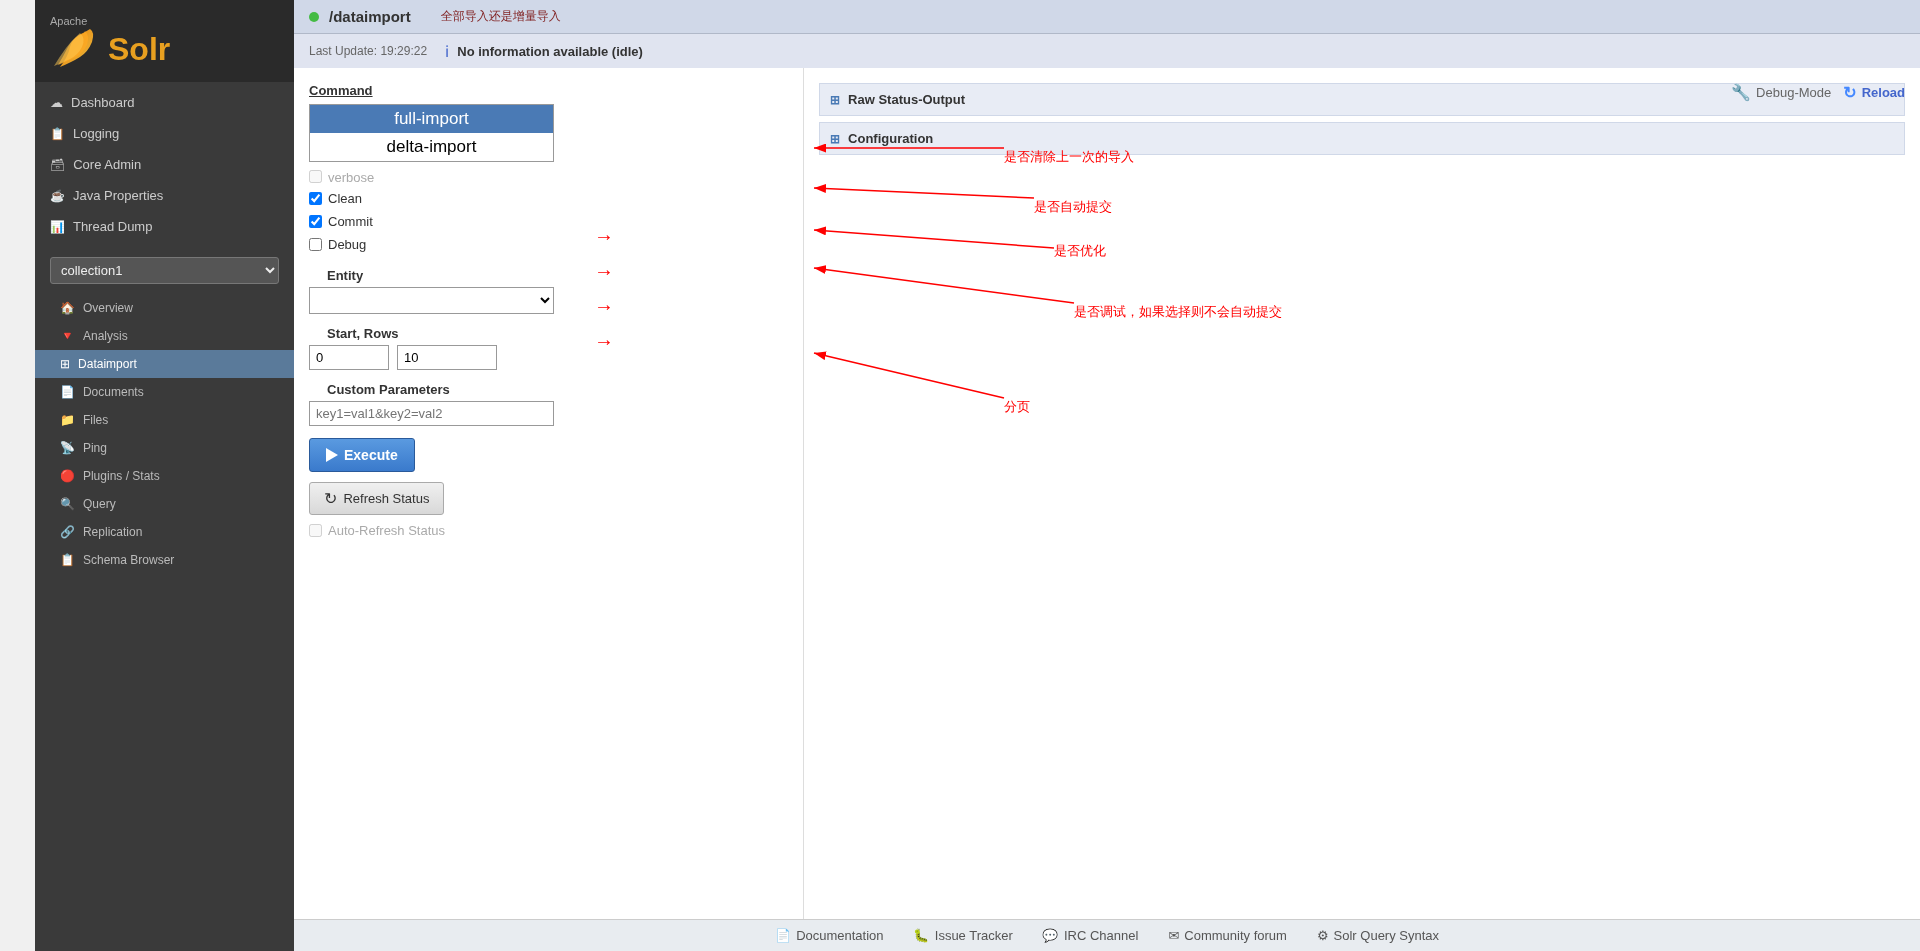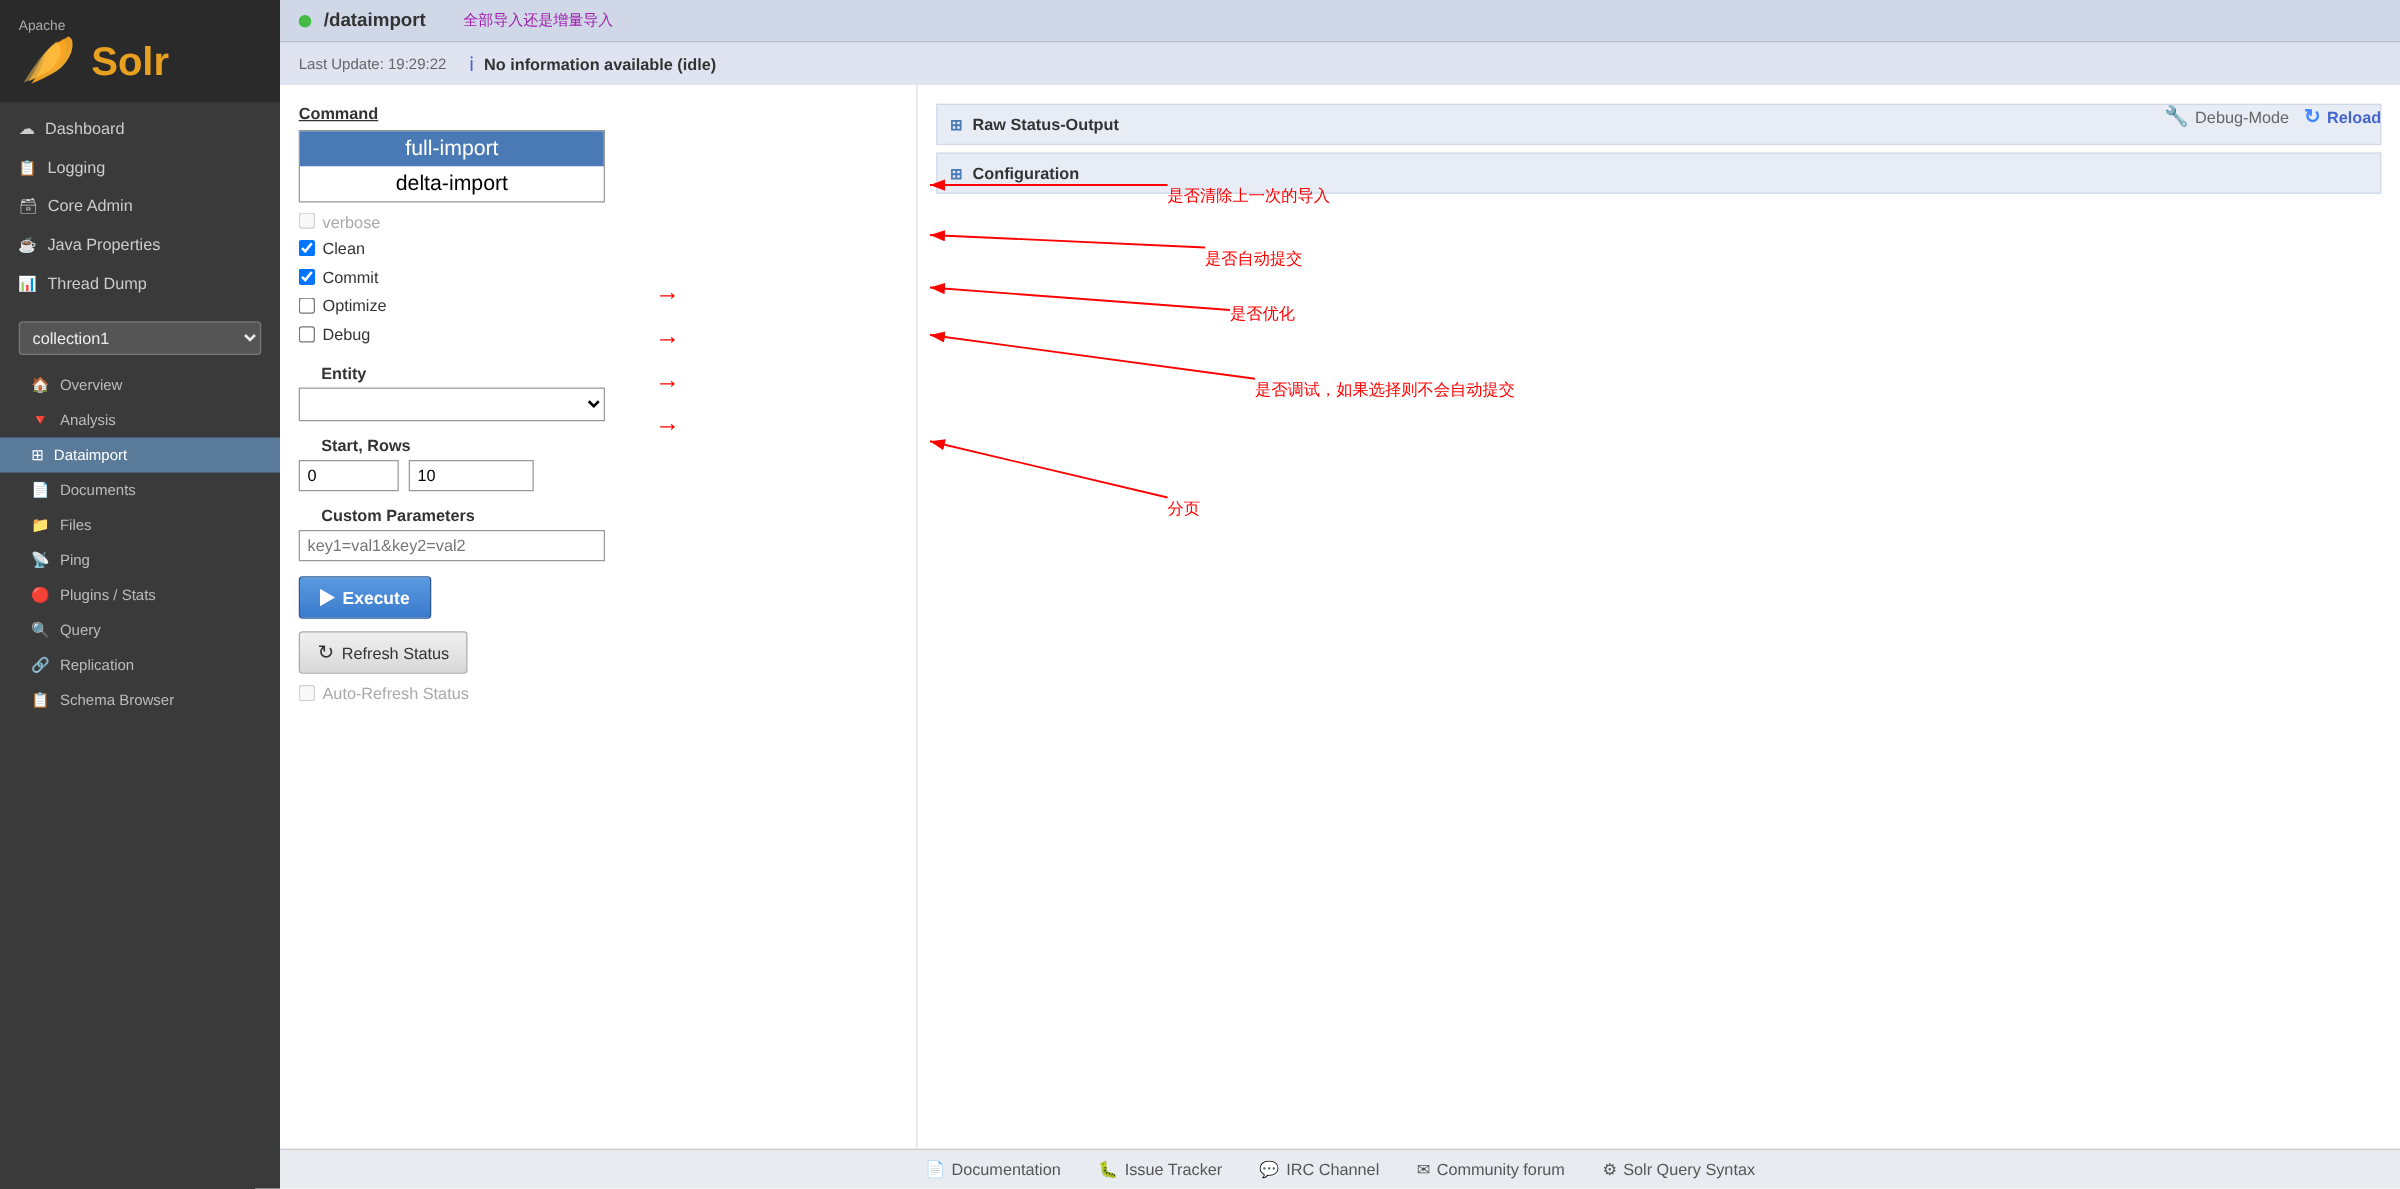--- a/index.html
+++ b/index.html
@@ -3,21 +3,21 @@
   <meta charset="utf-8">
   <style>
     * { box-sizing: border-box; margin: 0; padding: 0; }
     body { font-family: Arial, sans-serif; font-size: 13px; background: #f0f0f0; display: flex; flex-direction: column; height: 951px; width: 1920px; }
 
     
     .app-wrapper { display: flex; flex-direction: column; height: 100%; }
     .main-layout { display: flex; flex: 1; overflow: hidden; }
 
     
-    .sidebar { width: 224px; background: #3a3a3a; color: #ddd; display: flex; flex-direction: column; flex-shrink: 0; }
+    .sidebar { width: 259px; background: #3a3a3a; color: #ddd; display: flex; flex-direction: column; flex-shrink: 0; margin-left: 35px; }
     .logo-area { padding: 15px 10px 10px 15px; background: #2a2a2a; }
     .logo-apache { font-size: 11px; color: #aaa; }
     .logo-solr { font-size: 32px; font-weight: bold; color: #e8a020; display: flex; align-items: center; gap: 8px; }
     .logo-icon { width: 50px; height: 45px; }
 
     .nav-items { padding: 5px 0; }
     .nav-item { display: flex; align-items: center; padding: 8px 15px; cursor: pointer; color: #ccc; font-size: 13px; gap: 8px; }
 
     .collection-select-wrap { padding: 10px 15px; }
     .collection-select { width: 100%; padding: 4px 6px; background: #555; color: #eee; border: 1px solid #777; border-radius: 3px; font-size: 13px; }
@@ -202,21 +202,21 @@
           <span>Schema Browser</span>
         </div>
       </div>
     </div>
 
     <div class="content-area">
 
       <div class="top-bar">
         <span class="dot"></span>
         <span class="top-bar-path">/dataimport</span>
-        <span style="color:#a21caf; font-size:12px; margin-left:20px;text-align:center;">全部导入还是增量导入</span>
+        <span style="color:#7f1d1d; font-size:12px; margin-left:20px;text-align:center;">全部导入还是增量导入</span>
       </div>
 
       <div class="status-bar">
         <span class="last-update">
           <span>Last Update:</span>
           <span>19:29:22</span>
         </span>
         <span class="status-icon">ℹ</span>
         <span style="font-weight:bold; color:#333;">No information available (idle)</span>
       </div>
@@ -240,24 +240,20 @@
             <div class="checkbox-row">
               <input type="checkbox" checked="" style="">
               <span>Clean</span>
             </div>
 
             <div class="checkbox-row">
               <input type="checkbox" checked="" style="">
               <span>Commit</span>
             </div>
 
-            <div class="checkbox-row">
-              <input type="checkbox" style="">
-              <span>Optimize</span>
-            </div>
 
             <div class="checkbox-row">
               <input type="checkbox" style="">
               <span>Debug</span>
             </div>
           </div>
 
           <div class="form-section">
             <div class="form-section-label">Entity</div>
             <select class="entity-select">

